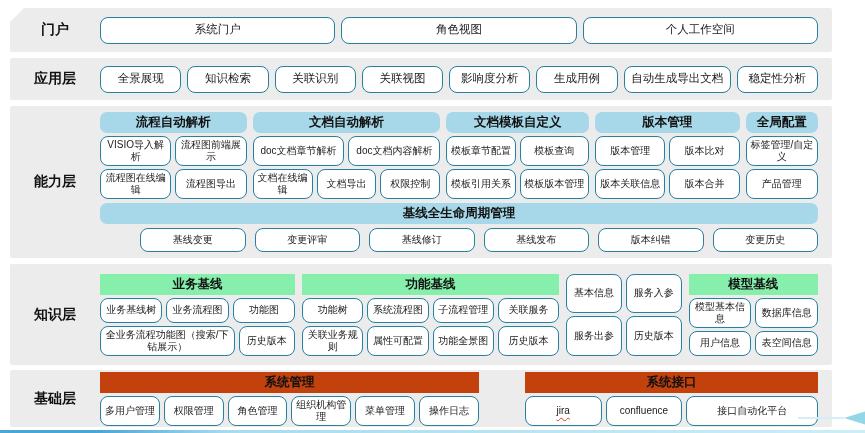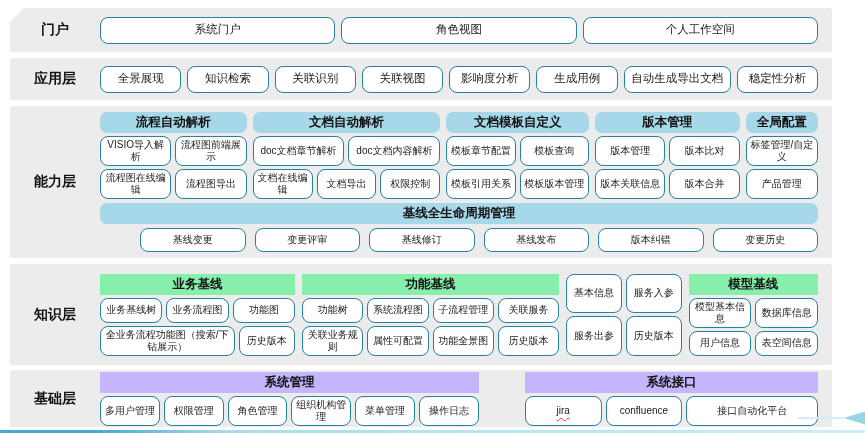--- a/index.html
+++ b/index.html
@@ -1,29 +1,29 @@
 <!DOCTYPE html>
 <html><head>
 <meta charset="utf-8">
 <style>
   html,body{margin:0;padding:0;background:#fff;}
   .canvas{position:relative;width:852px;height:433px;background:#fff;
     font-family:"Liberation Sans","DejaVu Sans",sans-serif;overflow:hidden;color:#1a1a1a;padding-left:24px;}
   .band{position:absolute;left:10px;width:822px;background:#ececec;display:flex;align-items:center;border-radius:2px;}
   .band-label{flex:0 0 90px;text-align:center;font-weight:bold;font-size:14px;color:#111;}
-  .band-content{flex:1;padding:5px 14px 5px 0;min-width:0;}
+  .band-content{flex:1;padding:5px 14px 5px 0;min-width:0;justify-content:center;}
   .hrow{display:flex;gap:6px;}
   .btn{background:#fff;border:1.5px solid #26809f;border-radius:8px;display:flex;align-items:center;justify-content:center;
     text-align:center;font-size:10px;line-height:1.2;padding:2px 3px;min-height:22px;box-sizing:border-box;flex:1;min-width:0;}
   .btn-lg{min-height:26px;font-size:11.5px;}
   .group{display:flex;flex-direction:column;gap:3px;min-width:0;}
   .ghead{font-weight:bold;font-size:12.5px;text-align:center;padding:2px 0;color:#111;}
   .cap-h{background:#a6d8e9;border-radius:7px;}
   .knw-h{background:#86efac;}
-  .fnd-h{background:#c4b5fd;}
+  .fnd-h{background:#c2410c;}
   .grow{display:flex;gap:4px;flex:1;}
   #cap-groups{display:flex;gap:6px;margin-bottom:4px;}
   #cap-groups>.group:nth-child(1){flex:150 1 0;}
   #cap-groups>.group:nth-child(2){flex:192 1 0;}
   #cap-groups>.group:nth-child(3){flex:146 1 0;}
   #cap-groups>.group:nth-child(4){flex:148 1 0;}
   #cap-groups>.group:nth-child(5){flex:74 1 0;}
   #baseline-header{margin:2px 0 4px 0;}
   #baseline-items{display:flex;gap:9px;margin-left:40px;}
   #baseline-items .btn{min-height:24px;}

